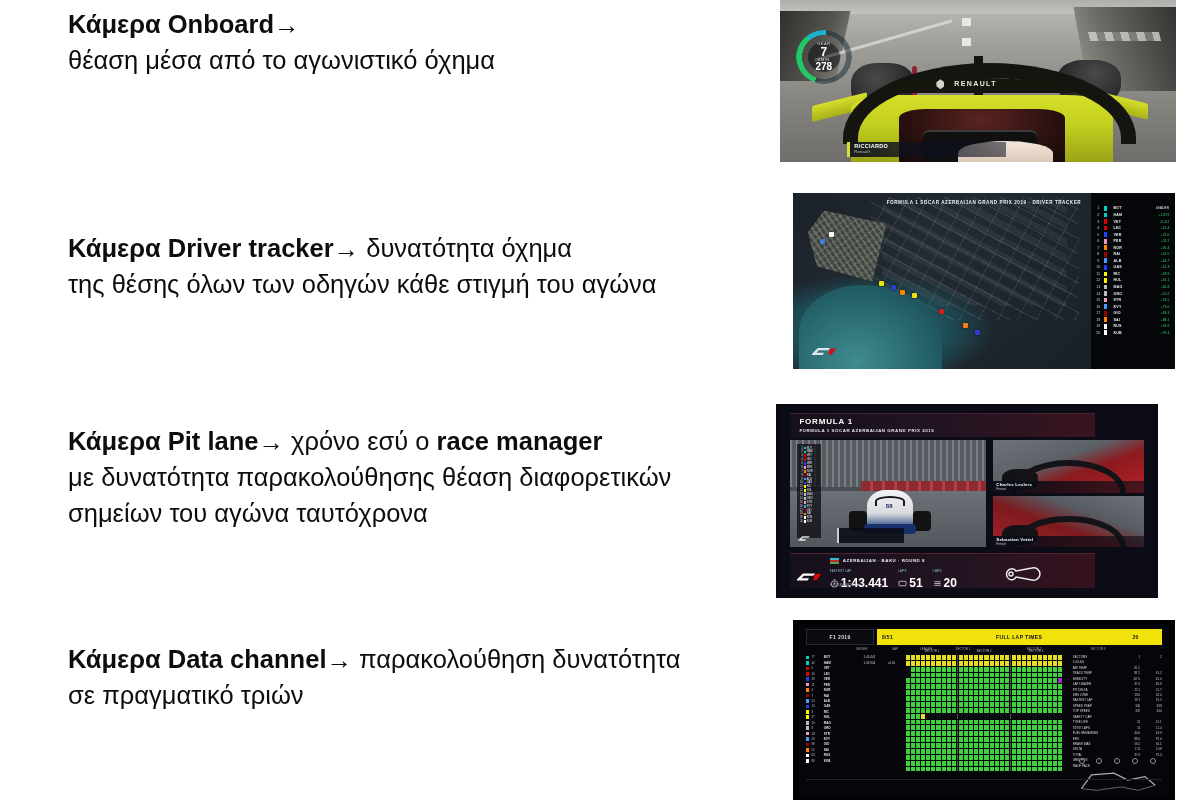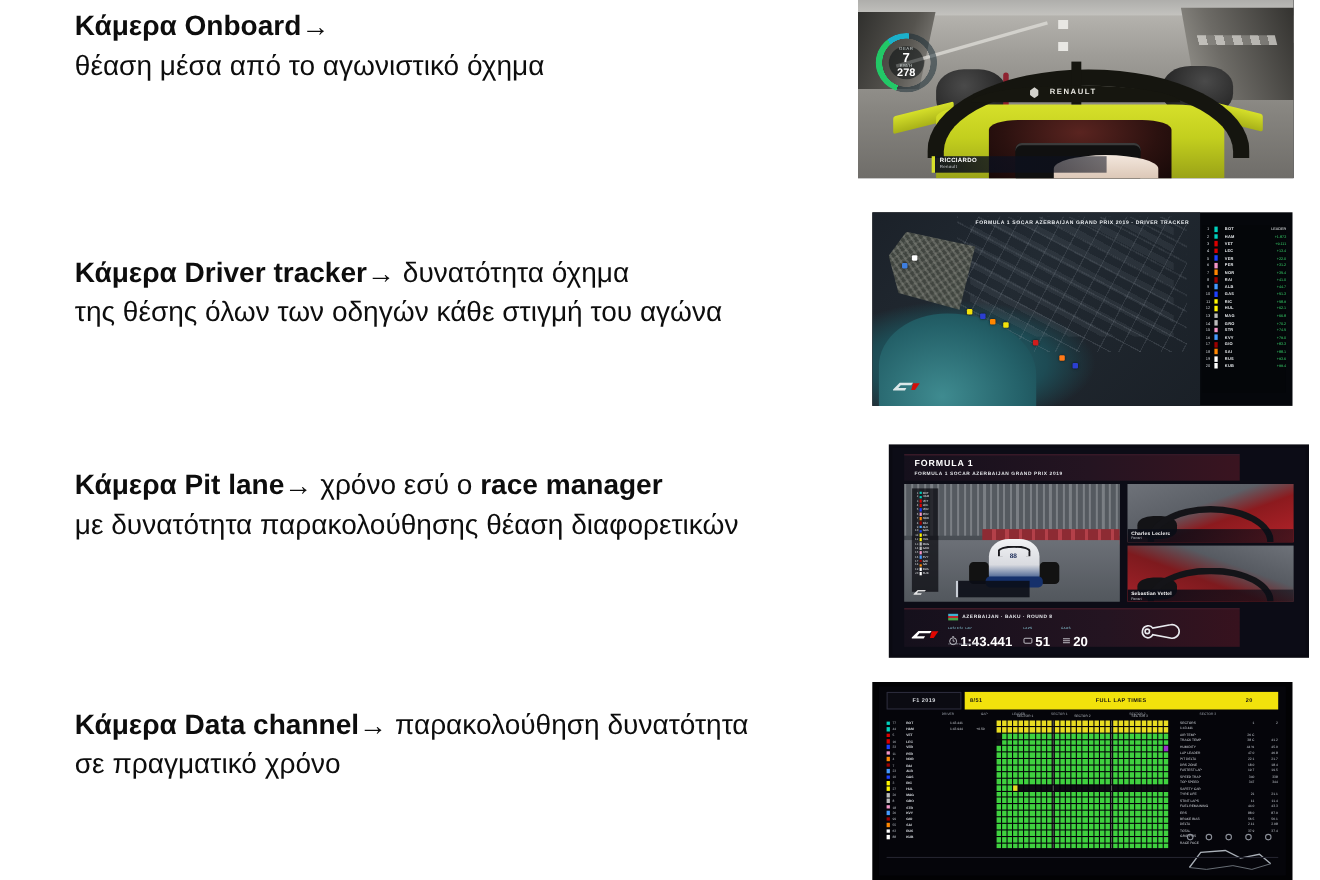--- a/index.html
+++ b/index.html
@@ -226,21 +226,21 @@
     margin-bottom:.45%; font-size:3.6px; color:#e9ecef;
   }
   .dt-pos { width:14%; text-align:center; color:#cfd3d8; }
   .dt-bar { width:5%; height:76%; margin-right:8%; }
   .dt-name { width:33%; font-weight:700; letter-spacing:.2px; }
   .dt-gap { flex:1; text-align:right; font-size:3.4px; }
   .dt-gap.lead { color:#e6e9ec; }
   .dt-gap.grn { color:#37d06a; }
 
   
-  #shot-pit { left:808px; top:404px; width:382px; height:194px; background:#0a0a12; }
+  #shot-pit { left:776px; top:404px; width:382px; height:194px; background:#0a0a12; }
   .pl-frame { position:absolute; inset:3px; background:#0c0c16; }
   .pl-header {
     position:absolute; left:3%; top:3%; width:81%; height:13%;
     background:linear-gradient(90deg,#15101c 0%,#241421 55%,#3a1420 100%);
     border-top:1px solid #4a2030;
   }
   .pl-h1 { position:absolute; left:3%; top:14%; font-size:8px; font-weight:700; color:#fff; letter-spacing:.8px; }
   .pl-h2 { position:absolute; left:3%; top:60%; font-size:4.4px; font-weight:700; color:#e4e6ea; letter-spacing:.55px; }
   .pl-main {
     position:absolute; left:3%; top:17.5%; width:52%; height:57%;
@@ -392,27 +392,28 @@
         <span class="b">Κάμερα Driver tracker</span><span class="b arrow">→</span> <span>δυνατότητα όχημα</span>
       </div>
       <div class="line l2">της θέσης όλων των οδηγών κάθε στιγμή του αγώνα</div>
     </div>
 
     <div class="block" id="blk2">
       <div class="line l1">
         <span class="b">Κάμερα Pit lane</span><span class="b arrow">→</span> <span>χρόνο εσύ ο </span><span class="b">race manager</span>
       </div>
       <div class="line l2">με δυνατότητα παρακολούθησης θέαση διαφορετικών</div>
+      <div class="line l2">σημείων του αγώνα ταυτόχρονα</div>
     </div>
 
     <div class="block" id="blk3">
       <div class="line l1">
         <span class="b">Κάμερα Data channel</span><span class="b arrow">→</span> <span>παρακολούθηση δυνατότητα</span>
       </div>
-      <div class="line l2">σε πραγματικό χρόνο</div>
+      <div class="line l2">σε πραγματικό τριών</div>
     </div>
 
   </div>
 
   <div class="shot" id="shot-onboard">
     <div class="ob-sky"></div>
     <div class="ob-road"></div>
     <div class="ob-wall-l"></div>
     <div class="ob-wall-r"></div>
     <div class="ob-kerb"></div>

